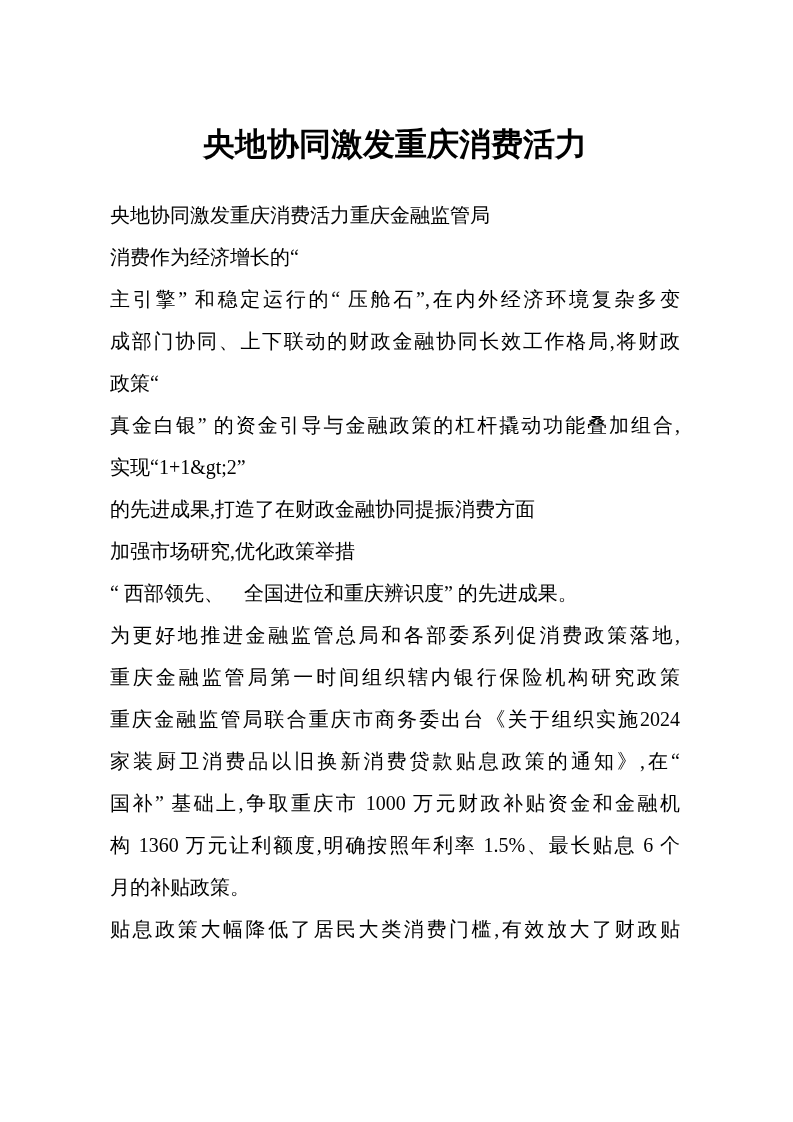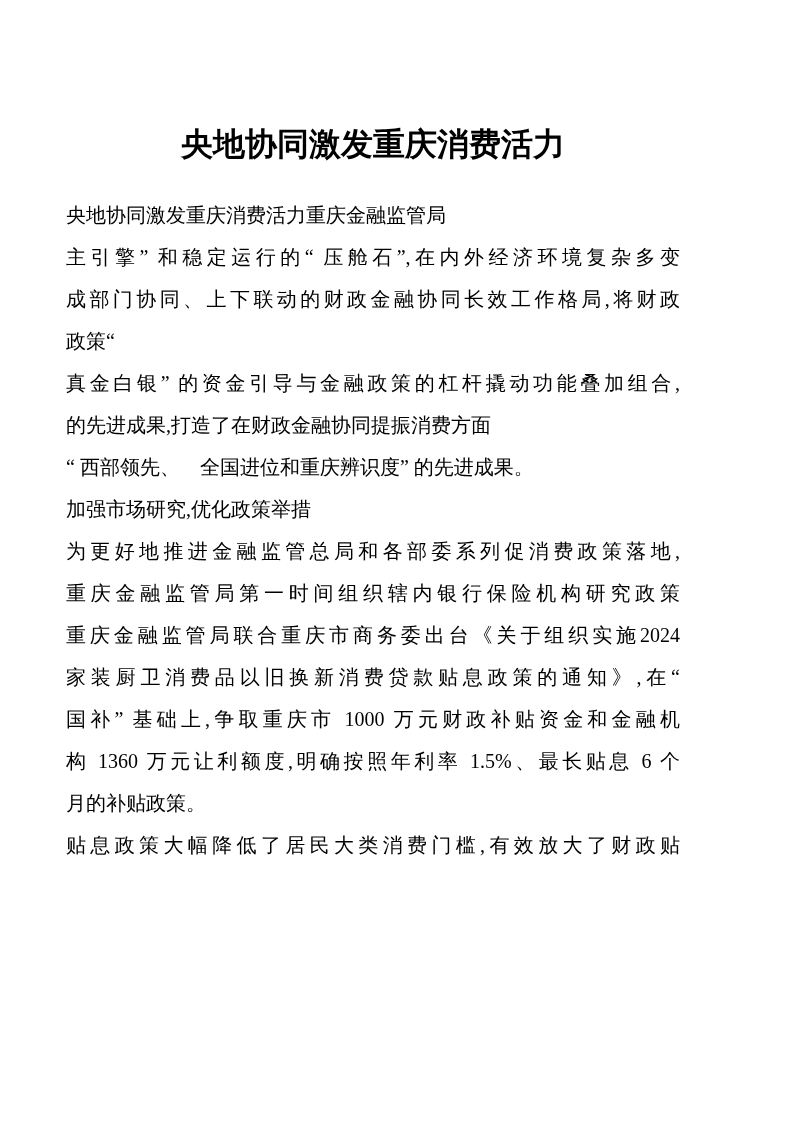--- a/index.html
+++ b/index.html
@@ -3,21 +3,21 @@
 <meta charset="utf-8">
 <style>
   html,body{margin:0;padding:0;background:#ffffff;}
   .page{
     position:relative;
     width:793px;height:1122px;
     background:#ffffff;
     color:#000000;
     font-family:"Liberation Serif","DejaVu Serif",serif;
     box-sizing:border-box;
-    padding:124px 113px 0 66px;
+    padding:124px 113px 0 110px;
     overflow:hidden;
   }
   .doc-title{
     font-size:32px;
     font-weight:bold;
     line-height:40px;
     text-align:center;
     white-space:pre-wrap;
   }
   .content{
@@ -34,27 +34,29 @@
     text-align-last:justify;
   }
 </style>
 </head>
 <body>
 
 <div class="page">
   <div class="doc-title">央地协同激发重庆消费活力</div>
   <div class="content">
     <div class="line">央地协同激发重庆消费活力重庆金融监管局</div>
+    <div class="line">消费作为经济增长的“</div>
     <div class="line j">主引擎” 和稳定运行的“ 压舱石”,在内外经济环境复杂多变</div>
     <div class="line j">成部门协同、上下联动的财政金融协同长效工作格局,将财政</div>
     <div class="line">政策“</div>
     <div class="line j">真金白银” 的资金引导与金融政策的杠杆撬动功能叠加组合,</div>
+    <div class="line">实现“1+1&amp;gt;2”</div>
     <div class="line">的先进成果,打造了在财政金融协同提振消费方面</div>
+    <div class="line">加强市场研究,优化政策举措</div>
     <div class="line">“ 西部领先、　全国进位和重庆辨识度” 的先进成果。</div>
-    <div class="line">加强市场研究,优化政策举措</div>
     <div class="line j">为更好地推进金融监管总局和各部委系列促消费政策落地,</div>
     <div class="line j">重庆金融监管局第一时间组织辖内银行保险机构研究政策</div>
     <div class="line j">重庆金融监管局联合重庆市商务委出台《关于组织实施2024</div>
     <div class="line j">家装厨卫消费品以旧换新消费贷款贴息政策的通知》,在“</div>
     <div class="line j">国补” 基础上,争取重庆市 1000 万元财政补贴资金和金融机</div>
     <div class="line j">构 1360 万元让利额度,明确按照年利率 1.5%、最长贴息 6 个</div>
     <div class="line">月的补贴政策。</div>
     <div class="line j">贴息政策大幅降低了居民大类消费门槛,有效放大了财政贴</div>
   </div>
 </div>

